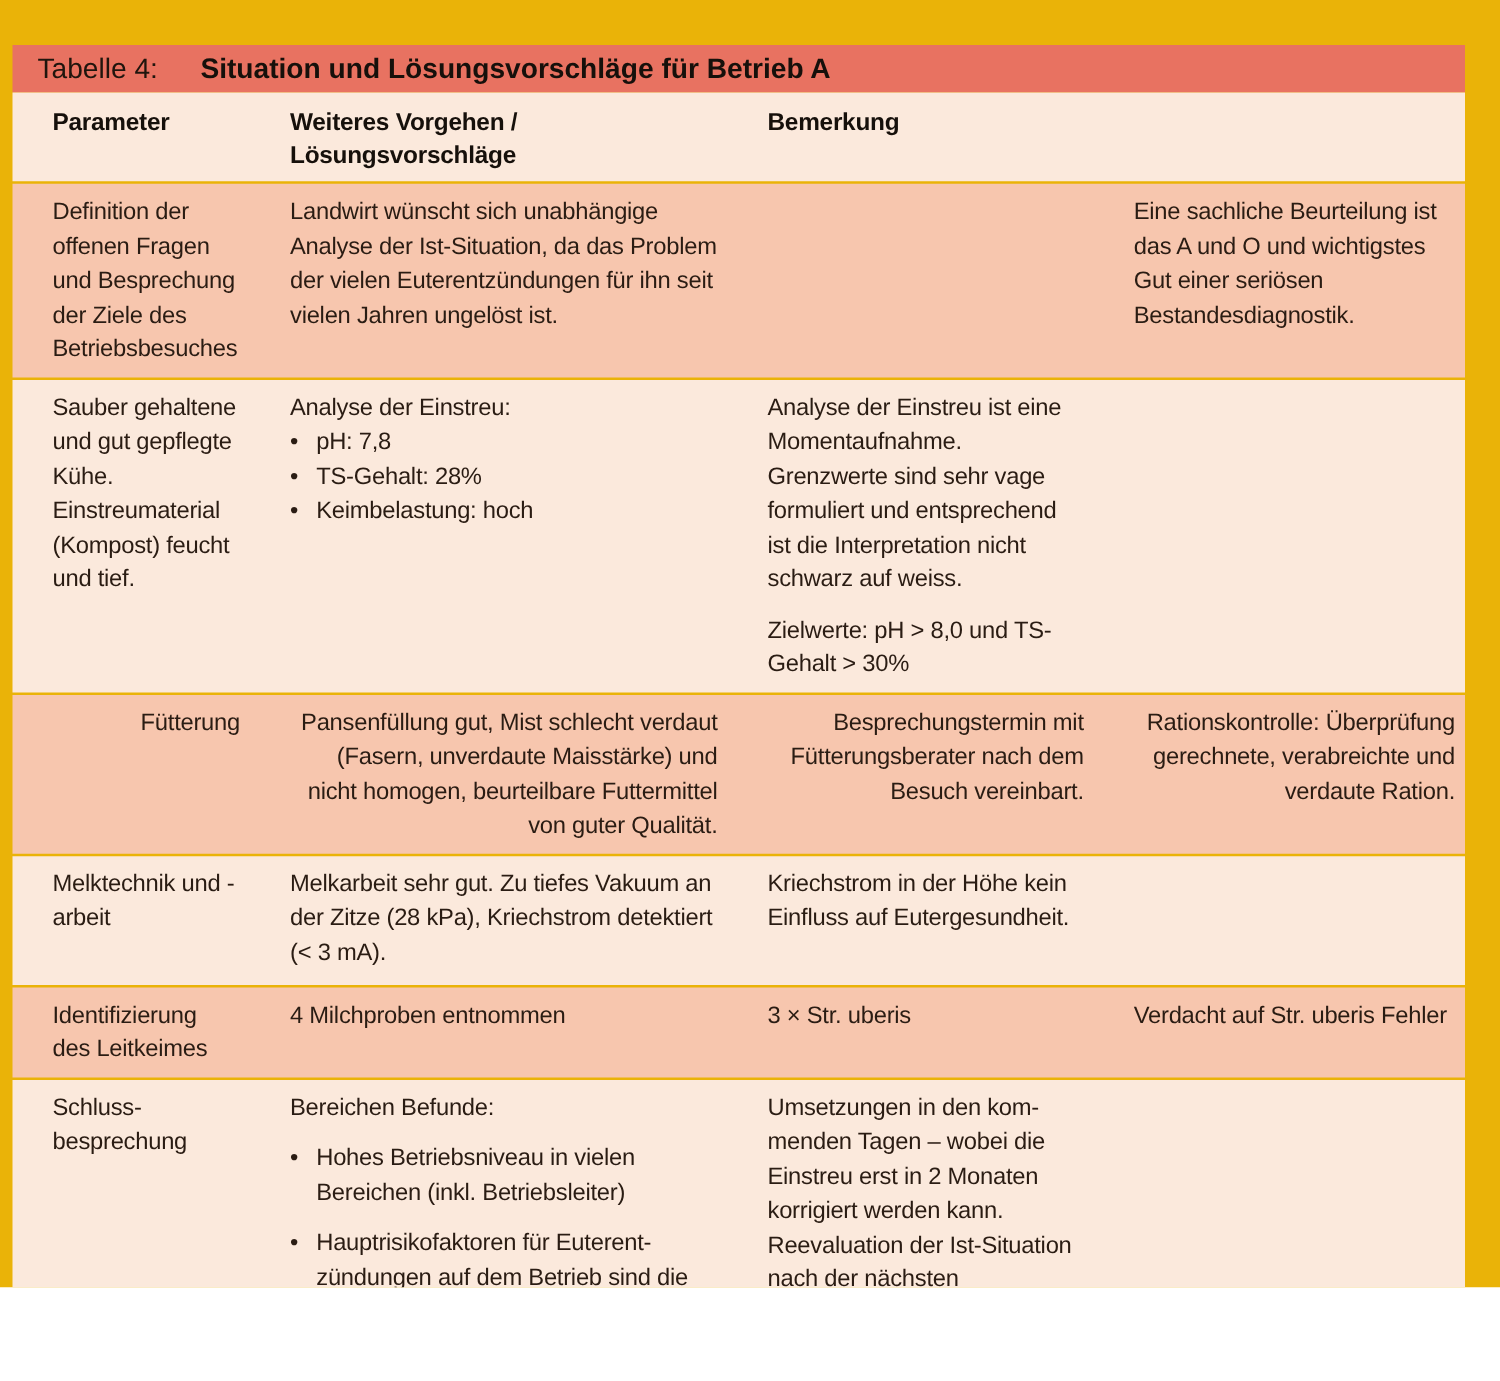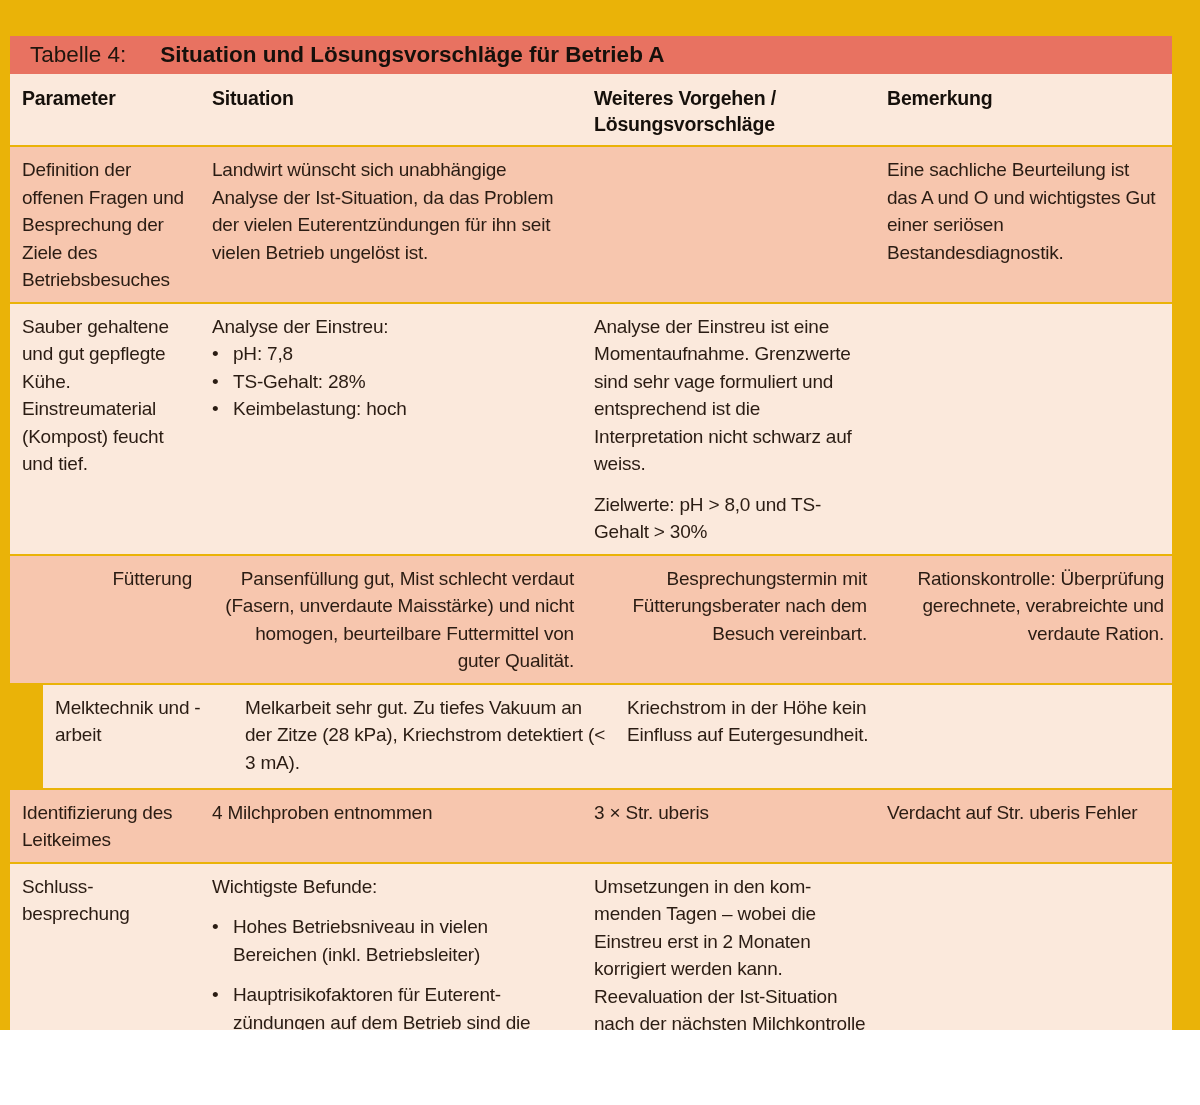--- a/index.html
+++ b/index.html
@@ -45,26 +45,26 @@
     display: grid;
     grid-template-columns: 190px 382px 293px 1fr;
     margin-top: 2px;
   }
   .row.header-row { background: #fbe9dc; min-height: 64px; margin-top: 0; }
   .row.light { background: #fbe9dc; }
   .row.dark  { background: #f7c6ae; }
   .r1 { min-height: 147px; }
   .r2 { min-height: 239px; }
   .r3 { min-height: 118px; text-align: right; }
-  .r4 { min-height: 103px; margin-left: 33px; }
+  .r4 { min-height: 103px; }
   .r5 { min-height: 63px; }
   .r6 { min-height: 259px; }
   .cell {
     box-sizing: border-box;
-    padding: 9px 8px 8px 12px;
+    padding: 9px 8px 8px 32px;
     font-size: 19px;
     line-height: 27.5px;
     letter-spacing: -0.2px;
     hyphens: manual;
     -webkit-hyphens: manual;
   }
   .cell.h {
     font-weight: 700;
     font-size: 19.5px;
     line-height: 26px;
@@ -85,31 +85,30 @@
 
 <div class="page">
   <div class="table-wrap">
 
     <div class="title-band">
       <span class="t-label">Tabelle 4:</span><span class="t-text">Situation und Lösungsvorschläge für Betrieb A</span>
     </div>
 
     <div class="row header-row">
       <div class="cell h">Parameter</div>
-      <div class="cell h">Situation</div>
       <div class="cell h">Weiteres Vorgehen / Lösungsvorschläge</div>
       <div class="cell h">Bemerkung</div>
     </div>
 
     <div class="row dark r1">
       <div class="cell">
           <div class="blk para"><span class="runs"><span>Definition der offenen Fragen und Besprechung der Ziele des Betriebsbesuches</span></span></div>
         </div>
       <div class="cell">
-          <div class="blk para"><span class="runs"><span>Landwirt wünscht sich unabhängige Analyse der Ist-Situation, da das Pro­blem der vielen Euterentzündungen für ihn seit vielen Betrieb ungelöst ist.</span></span></div>
+          <div class="blk para"><span class="runs"><span>Landwirt wünscht sich unabhängige Analyse der Ist-Situation, da das Pro­blem der vielen Euterentzündungen für ihn seit vielen Jahren ungelöst ist.</span></span></div>
         </div>
       <div class="cell"></div>
       <div class="cell">
           <div class="blk para"><span class="runs"><span>Eine sachliche Beurteilung ist das A und O und wich­tigstes Gut einer seriösen Bestandesdiagnostik.</span></span></div>
         </div>
     </div>
 
     <div class="row light r2">
       <div class="cell">
           <div class="blk para"><span class="runs"><span>Sauber gehaltene und gut gepflegte Kühe. Einstreumaterial (Kompost) feucht und tief.</span></span></div>
@@ -175,21 +174,21 @@
       <div class="cell">
           <div class="blk para"><span class="runs"><span>Verdacht auf </span><span class="it">Str. uberis</span><span> Fehler</span></span></div>
         </div>
     </div>
 
     <div class="row light r6">
       <div class="cell">
           <div class="blk para"><span class="runs"><span>Schluss­besprechung</span></span></div>
         </div>
       <div class="cell">
-          <div class="blk para"><span class="runs"><span>Wichtigste Befunde:</span></span></div>
+          <div class="blk para"><span class="runs"><span>Bereichen Befunde:</span></span></div>
           <div class="blk bullet gap">
             <span class="dot">•</span>
             <span class="runs"><span>Hohes Betriebsniveau in vielen Bereichen (inkl. Betriebsleiter)</span></span>
           </div>
           <div class="blk bullet gap">
             <span class="dot">•</span>
             <span class="runs"><span>Hauptrisikofaktoren für Euterent­zündungen auf dem Betrieb sind die Fehler in der Melktechnik, der hohe Keimdruck in der Einstreu und die unausgeglichene Fütterung</span></span>
           </div>
         </div>
       <div class="cell">

